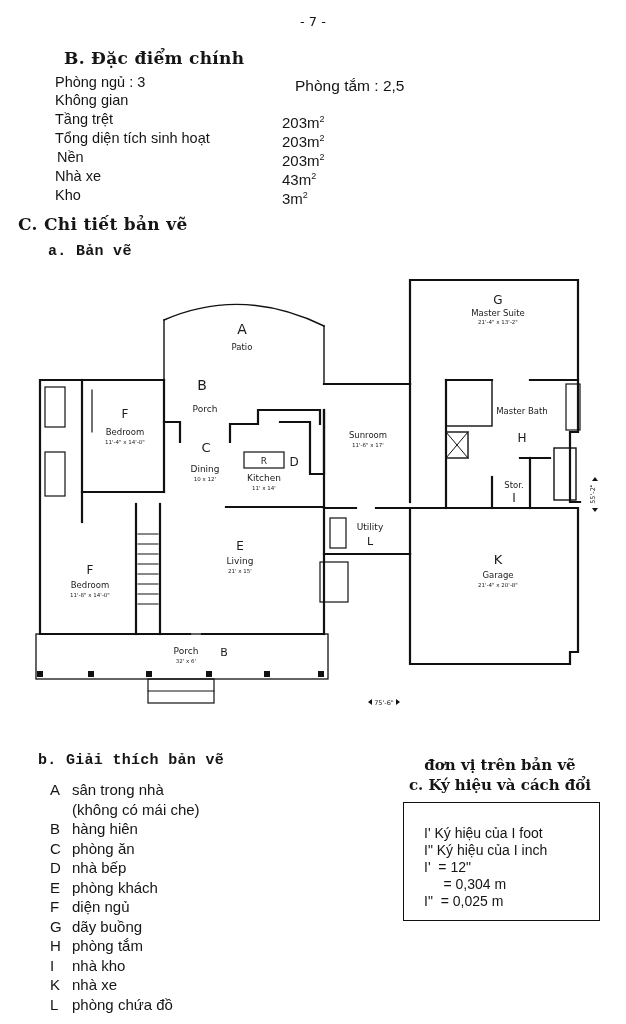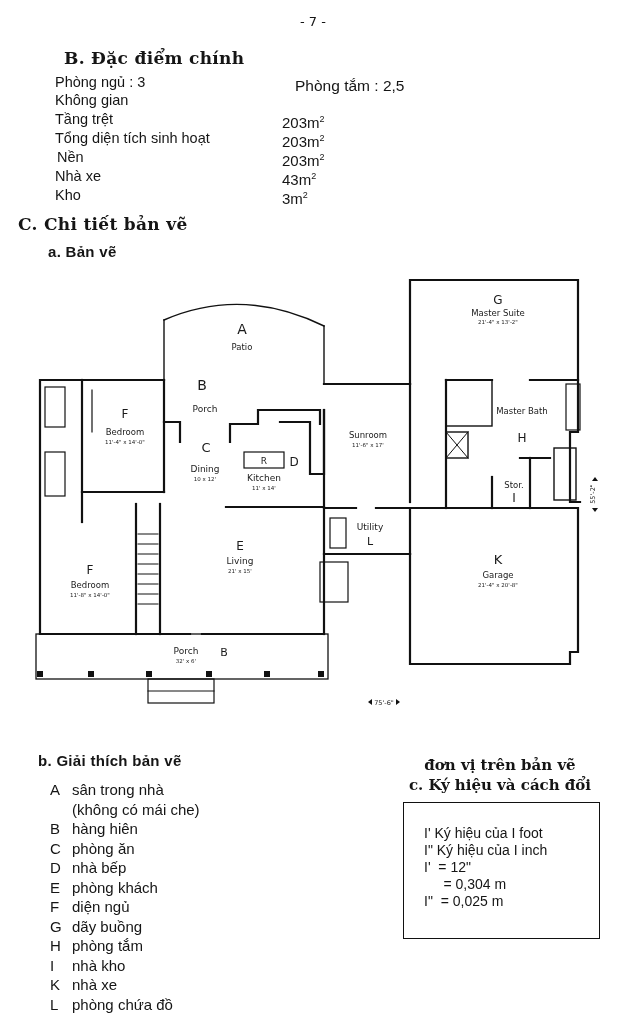--- a/index.html
+++ b/index.html
@@ -1,32 +1,32 @@
 <!DOCTYPE html>
 <html><head>
 <meta charset="utf-8">
 <style>
   html, body { margin:0; padding:0; background:#ffffff; }
   body { width:626px; height:1024px; position:relative; overflow:hidden; color:#151515;
          font-family:"DejaVu Sans", sans-serif; }
   .abs { position:absolute; }
   .page-num { left:0; width:626px; top:14px; text-align:center; font-size:13px; }
   .h-sec { font-family:"DejaVu Serif", serif; font-weight:bold; font-size:17px; letter-spacing:0.3px; }
-  .h-sub { font-family:Liberation Sans, sans-serif; font-weight:bold; font-size:15px; letter-spacing:0.3px; }
+  .h-sub { font-family:Liberation Mono, monospace; font-weight:bold; font-size:15px; letter-spacing:0.3px; }
   .spec-row { position:absolute; font-family:"Liberation Sans", sans-serif; font-size:14.5px; line-height:18px;margin-left:13px; }
   .spec-val { position:absolute; font-family:"Liberation Sans", sans-serif; font-size:15px; line-height:18px; }
   .spec-val sup { font-size:9px; }
   .plan { left:30px; top:272px; width:580px; height:460px; }
   .plan svg { width:100%; height:100%; }
   .plan text { font-family:"DejaVu Sans", sans-serif; fill:#1a1a1a; }
   .legend { left:50px; top:780px; font-family:"Liberation Sans", sans-serif; font-size:15px; line-height:19.5px; }
   .legend .row { display:flex; }
   .legend .k { width:22px; display:inline-block; }
   .conv-title { left:380px; top:755px; width:240px; text-align:center; font-family:"DejaVu Serif", serif; font-weight:bold; font-size:15px; line-height:20px; }
-  .conv-box { left:403px; top:802px; width:197px; height:137px; border:1.6px solid #111; box-sizing:border-box; }
+  .conv-box { left:403px; top:802px; width:197px; height:119px; border:1.6px solid #111; box-sizing:border-box; }
   .conv-lines { position:absolute; left:20px; top:22px; font-family:"Liberation Sans", sans-serif; font-size:14px; line-height:17px; }
   .conv-lines .line { white-space:pre; }
 </style>
 </head>
 <body>
 
 <div class="abs page-num">- 7 -</div>
 
 <div class="abs h-sec" style="left:20px; top:48px;margin-left:44px;">B. Đặc điểm chính</div>
 <div class="spec-row" style="left:42px; top:73px;">Phòng ngủ : 3</div>

